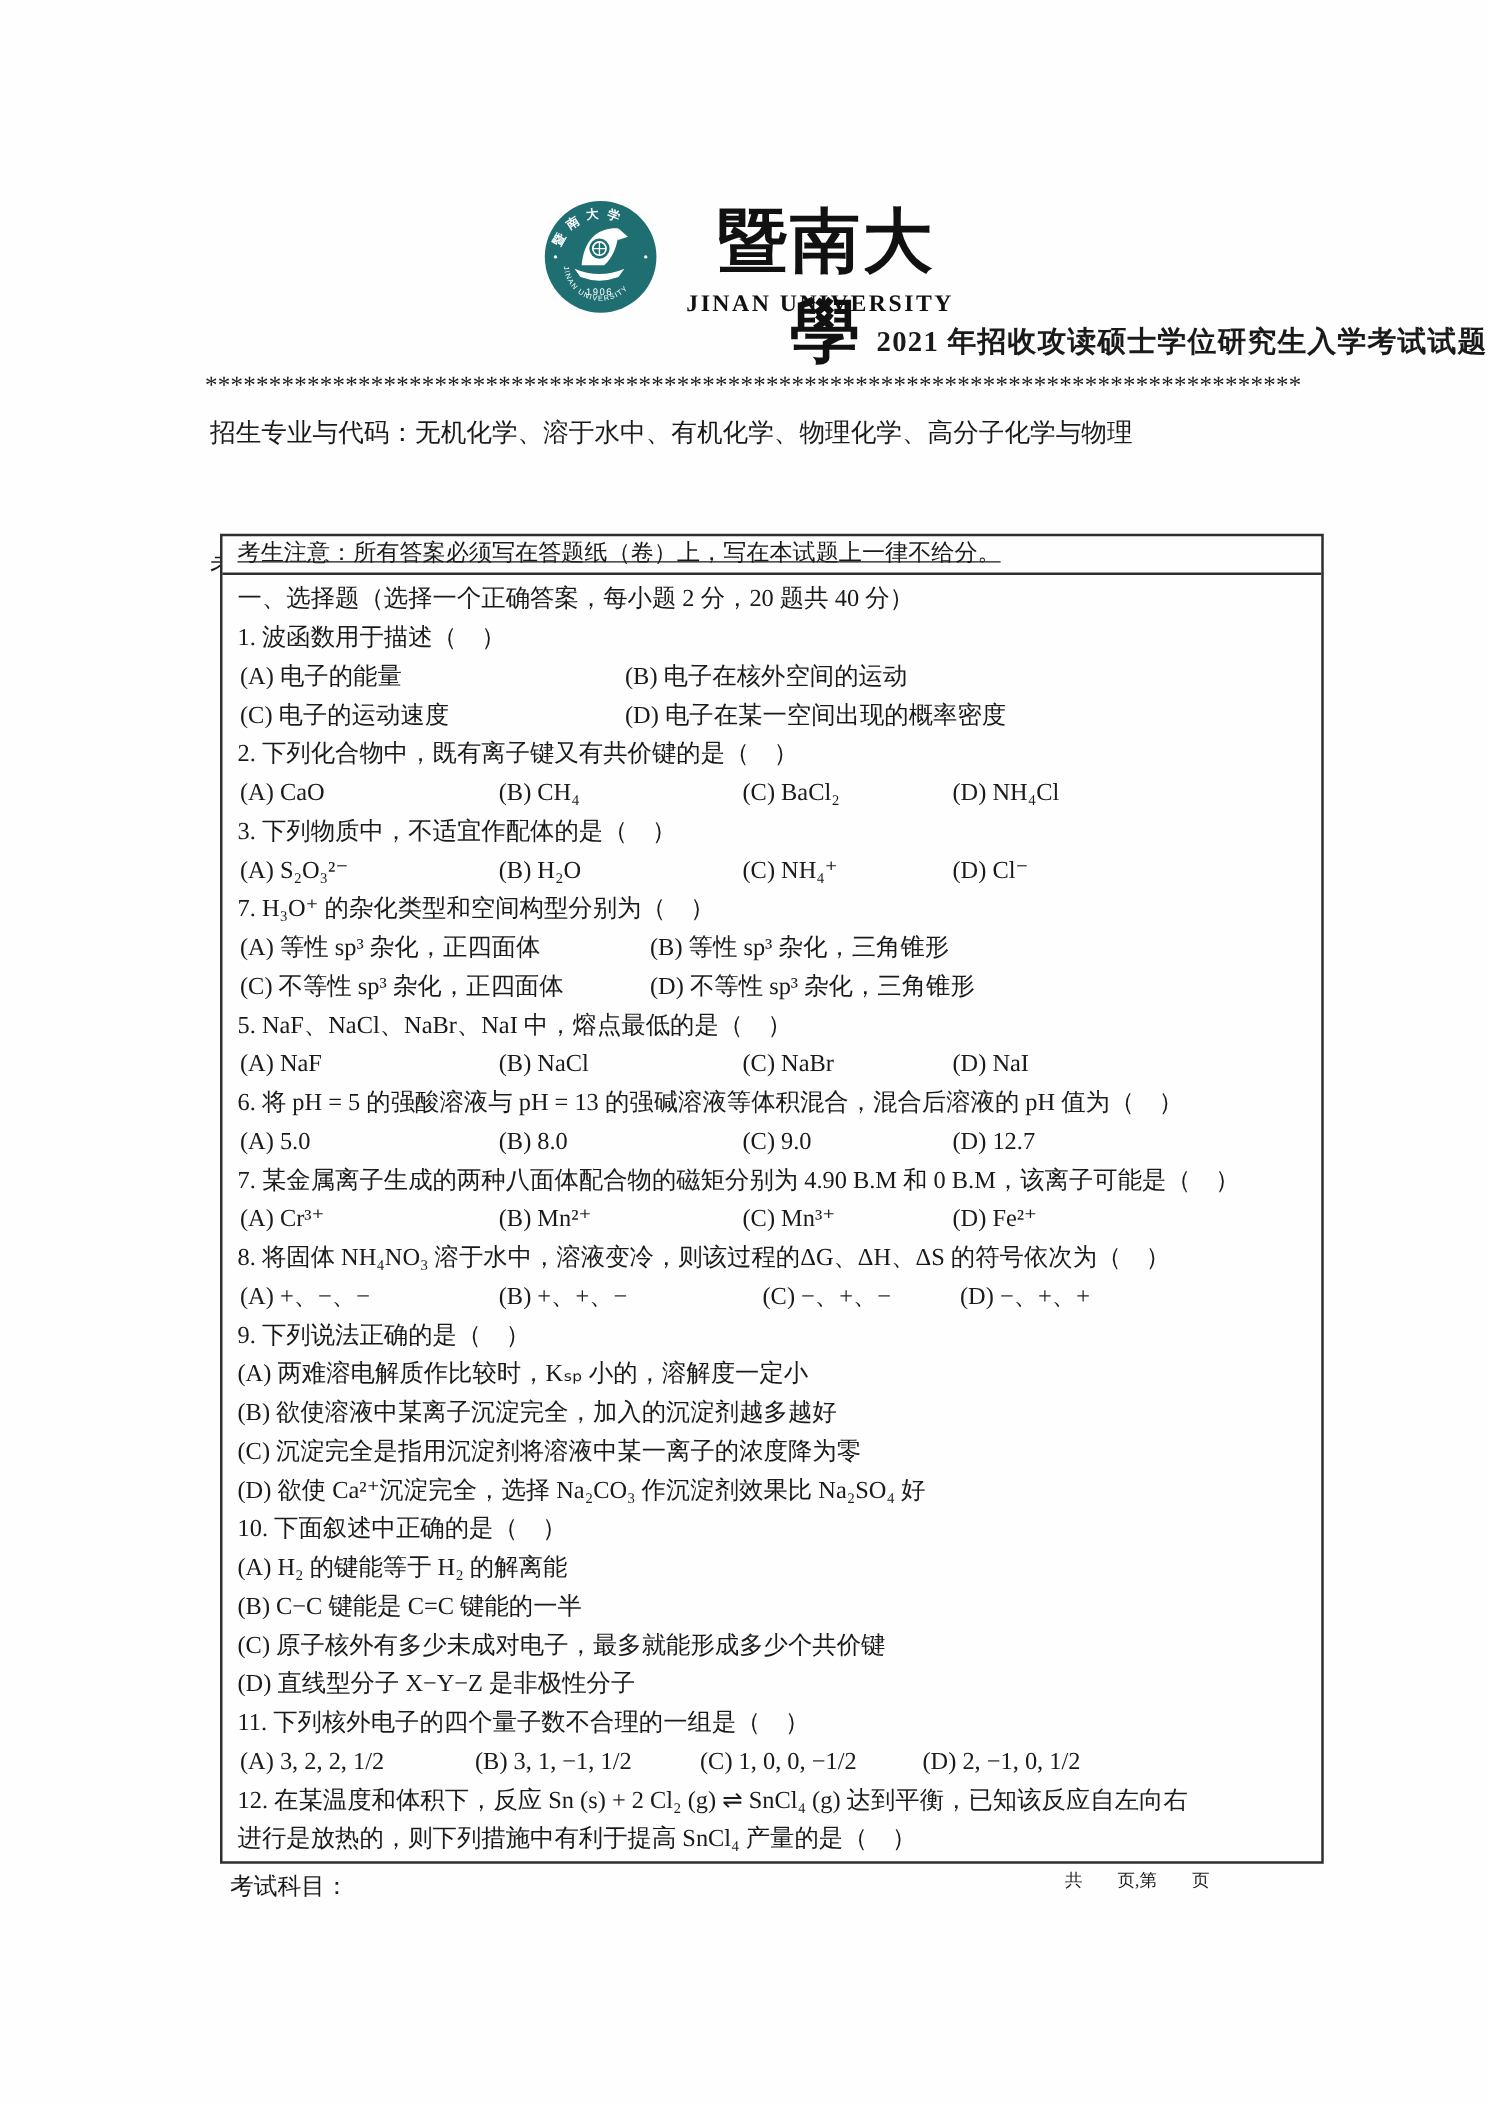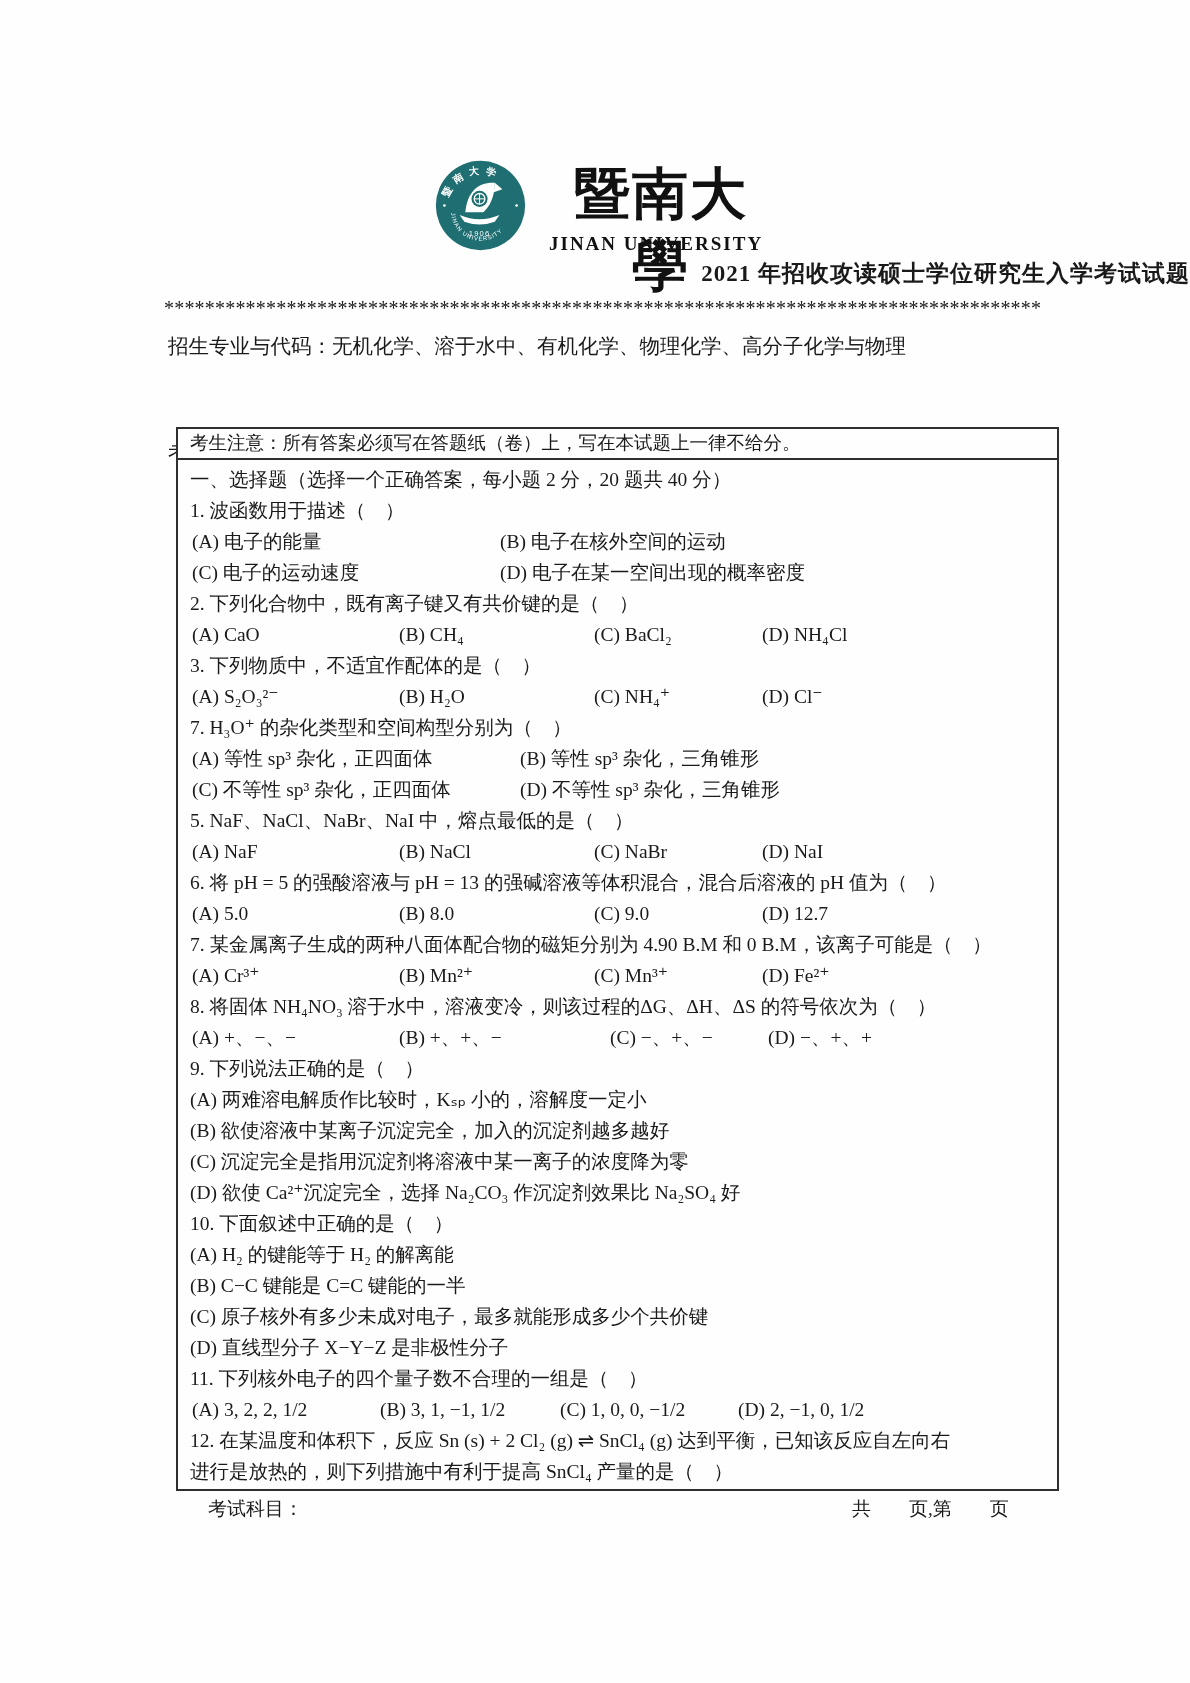--- a/index.html
+++ b/index.html
@@ -21,37 +21,37 @@
   .stars-line{position:absolute;left:164px;top:297px;width:878px;height:22px;
        overflow:hidden;font-size:20px;letter-spacing:0.2px;white-space:nowrap;
        font-family:"Liberation Serif","DejaVu Serif",serif;}
   .majors-line{position:absolute;left:168px;top:332px;font-size:20.5px;white-space:nowrap;}
   .subject-line{position:absolute;left:168px;top:394px;font-size:20.5px;white-space:nowrap;margin-top:44px;}
 
   
   .paper-box{position:absolute;left:176px;top:427px;width:879px;height:1060px;
        border:2px solid #2f2f2f;background:#fffefe;}
   .notice-row{height:29px;line-height:29px;border-bottom:2px solid #2f2f2f;
-       padding-left:12px;font-size:18.5px;white-space:nowrap;}
+       padding-left:12px;font-size:18.5px;white-space:nowrap;text-decoration:underline;}
   .questions{padding:4px 6px 0 12px;}
   .qline{position:relative;height:31px;line-height:31px;font-size:19.5px;white-space:nowrap;
        font-family:"Liberation Serif","DejaVu Sans","DejaVu Serif",serif;}
   .qline .cell{position:absolute;top:0;}
   .row2  .cell:nth-child(1){left:2px}   .row2  .cell:nth-child(2){left:310px}
   .row2w .cell:nth-child(1){left:2px}   .row2w .cell:nth-child(2){left:330px}
   .row4  .cell:nth-child(1){left:2px}   .row4  .cell:nth-child(2){left:209px}
   .row4  .cell:nth-child(3){left:404px} .row4  .cell:nth-child(4){left:572px}
   .row4b .cell:nth-child(1){left:2px}   .row4b .cell:nth-child(2){left:209px}
   .row4b .cell:nth-child(3){left:420px} .row4b .cell:nth-child(4){left:578px}
   .row4c .cell:nth-child(1){left:2px}   .row4c .cell:nth-child(2){left:190px}
   .row4c .cell:nth-child(3){left:370px} .row4c .cell:nth-child(4){left:548px}
 
   
-  .footer-left{position:absolute;left:208px;top:1496px;font-size:19px;}
-  .footer-right{position:absolute;left:852px;top:1496px;font-size:19px;white-space:pre;}
+  .footer-left{position:absolute;left:184px;top:1496px;font-size:19px;}
+  .footer-right{position:absolute;left:852px;top:1496px;font-size:14px;white-space:pre;}
 </style>
 </head>
 <body>
 
 <div class="page">
 
   <svg class="logo-svg" viewBox="0 0 100 100">
     <circle cx="50" cy="50" r="47" fill="#1e6e72"></circle>
     <defs>
       <path id="arcTop" d="M 15,52 A 35,35 0 0 1 85,52"></path>

